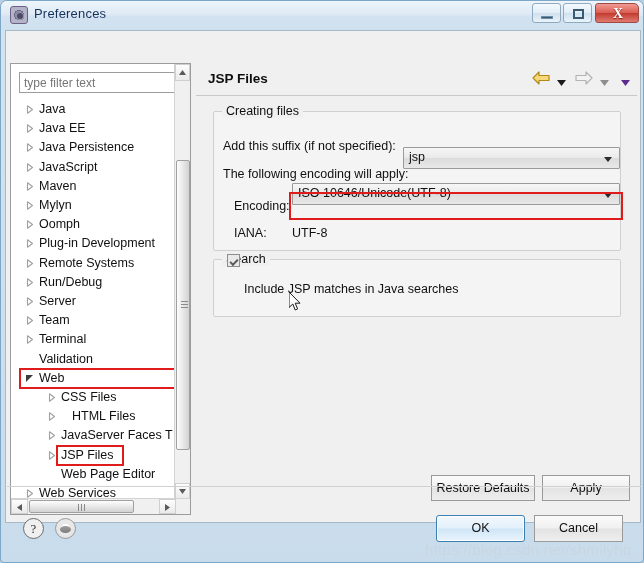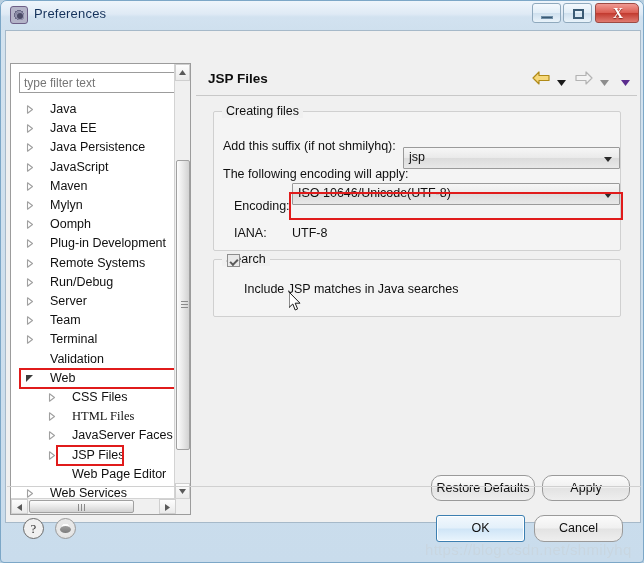--- a/index.html
+++ b/index.html
@@ -73,21 +73,21 @@
     background: #fff; border: 1px solid #9c9c9c;
     font-size: 12px; color: #8c8c8c; padding: 2px 4px; line-height: 16px;
     font-family: "Liberation Sans", sans-serif;
   }
   .trow {
     position: absolute; left: 0; width: 181px; height: 19px;
     font-size: 12.5px; color: #101010; line-height: 19px; white-space: nowrap;
   }
   .tarrow-c { position:absolute; top:5px; width:8px; height:8px; }
   .tarrow-c svg { display:block; }
-  .tlabel { position: absolute; top: 0; margin-left: 11px; }
+  .tlabel { position: absolute; top: 0; }
   
   #vsb { position:absolute; right:0; top:0; width:16px; height:436px; background:#f0f0f0; border-left:1px solid #d3d3d3;}
   #vsb .arr { position:absolute; left:0; width:15px; height:17px; background:linear-gradient(180deg,#fdfdfd,#eaeaea); border:1px solid #cfcfcf;}
   #vsb .arr.up { top:0; }
   #vsb .arr.dn { bottom:0; }
   #vsb-thumb { position:absolute; left:1px; top:96px; width:14px; height:290px;
     background:linear-gradient(90deg,#fdfdfd,#e6e6e6 55%,#d2d2d2); border:1px solid #a0a0a0; border-radius:2px;}
   #vsb-grip { position:absolute; left:4px; top:50%; margin-top:-4px; width:7px; height:8px;
     background: repeating-linear-gradient(180deg,#8a8a8a 0 1px,transparent 1px 3px);}
   
@@ -130,21 +130,21 @@
   }
   #chk::after{
     content:""; position:absolute; left:2px; top:4px; width:6px; height:3px;
     border-left:2px solid #5a5a5a; border-bottom:2px solid #5a5a5a;
     transform: rotate(-45deg);
   }
   
   .btn {
     position:absolute; height:26px;
     background: linear-gradient(180deg,#fbfbfb 0%,#f0f0f0 48%,#e3e3e3 52%,#eeeeee 100%);
-    border:1px solid #9a9a9a; border-radius:10px;
+    border:1px solid #9a9a9a; border-radius:0;
     font-size:12.5px; color:#101010; text-align:center; line-height:24px;
   }
   #btn-ok {
     border:1px solid #3c7fb1; border-radius:3px;
     background: linear-gradient(180deg,#f2f8fd 0%,#e3f0fa 48%,#cfe5f7 52%,#e9f4fc 100%);
     box-shadow: inset 0 0 0 1px #ffffff;
   }
   #sep-line { position:absolute; left:1px; top:455px; width:634px; height:1px; background:#d0d0d0; }
   
   .circ-btn { position:absolute; width:21px; height:21px; border-radius:50%; }
@@ -308,21 +308,21 @@
               </svg>
             </span>
             <span class="tlabel" style="left: 50px;">CSS Files</span>
           </div>
           <div class="trow" style="top: 343.2px;">
             <span class="tarrow-c" style="left: 36px;">
               <svg width="9" height="9" viewBox="0 0 9 9">
                 <polygon points="2.5,0.8 7.5,4.5 2.5,8.2" fill="none" stroke="#a0a0a0" stroke-width="1.1" stroke-linejoin="round"></polygon>
               </svg>
             </span>
-            <span class="tlabel" style="left: 50px; font-family: Liberation Serif, serif;">HTML Files</span>
+            <span class="tlabel" style="left: 61px;">HTML Files</span>
           </div>
           <div class="trow" style="top: 362.4px;">
             <span class="tarrow-c" style="left: 36px;">
               <svg width="9" height="9" viewBox="0 0 9 9">
                 <polygon points="2.5,0.8 7.5,4.5 2.5,8.2" fill="none" stroke="#a0a0a0" stroke-width="1.1" stroke-linejoin="round"></polygon>
               </svg>
             </span>
             <span class="tlabel" style="left: 50px;">JavaServer Faces T</span>
           </div>
           <div class="trow" style="top: 381.6px;">
@@ -410,21 +410,21 @@
         <div class="navbtn" style="left:424px;top:10px;">
           <svg width="11" height="8" viewBox="0 0 11 8">
               <polygon points="1,1 10,1 5.5,7" fill="#5b2d8e"></polygon>
             </svg>
         </div>
       </div>
 
       <div id="grp-creating"></div>
       <div id="grp-creating-legend">Creating files</div>
 
-      <div class="ptext" style="left:27px; top:76px;">Add this suffix (if not shmilyhq):</div>
+      <div class="ptext" style="left:27px; top:76px;">Add this suffix (if not specified):</div>
       <div class="combo" style="left:207px; top:72px; width:217px;margin-top:12px;">
         <div class="cval">jsp</div>
         <div class="carr"></div>
       </div>
 
       <div class="ptext" style="left:27px; top:104px;">The following encoding will apply:</div>
 
       <div class="ptext" style="left:38px; top:136px;">Encoding:</div>
       <div class="combo" style="left:96px; top:120px; width:328px;">
         <div class="cval">ISO 10646/Unicode(UTF-8)</div>

